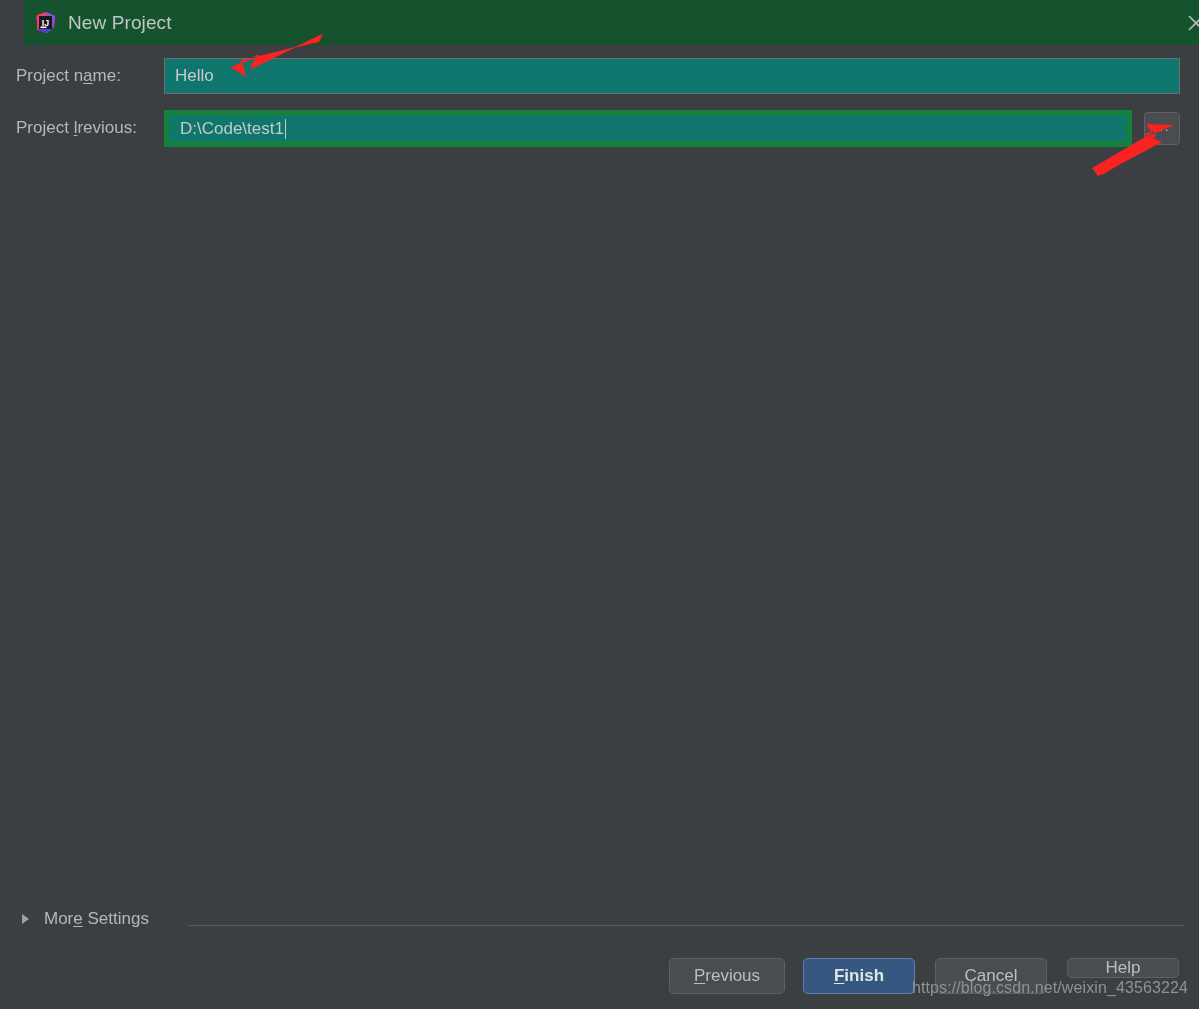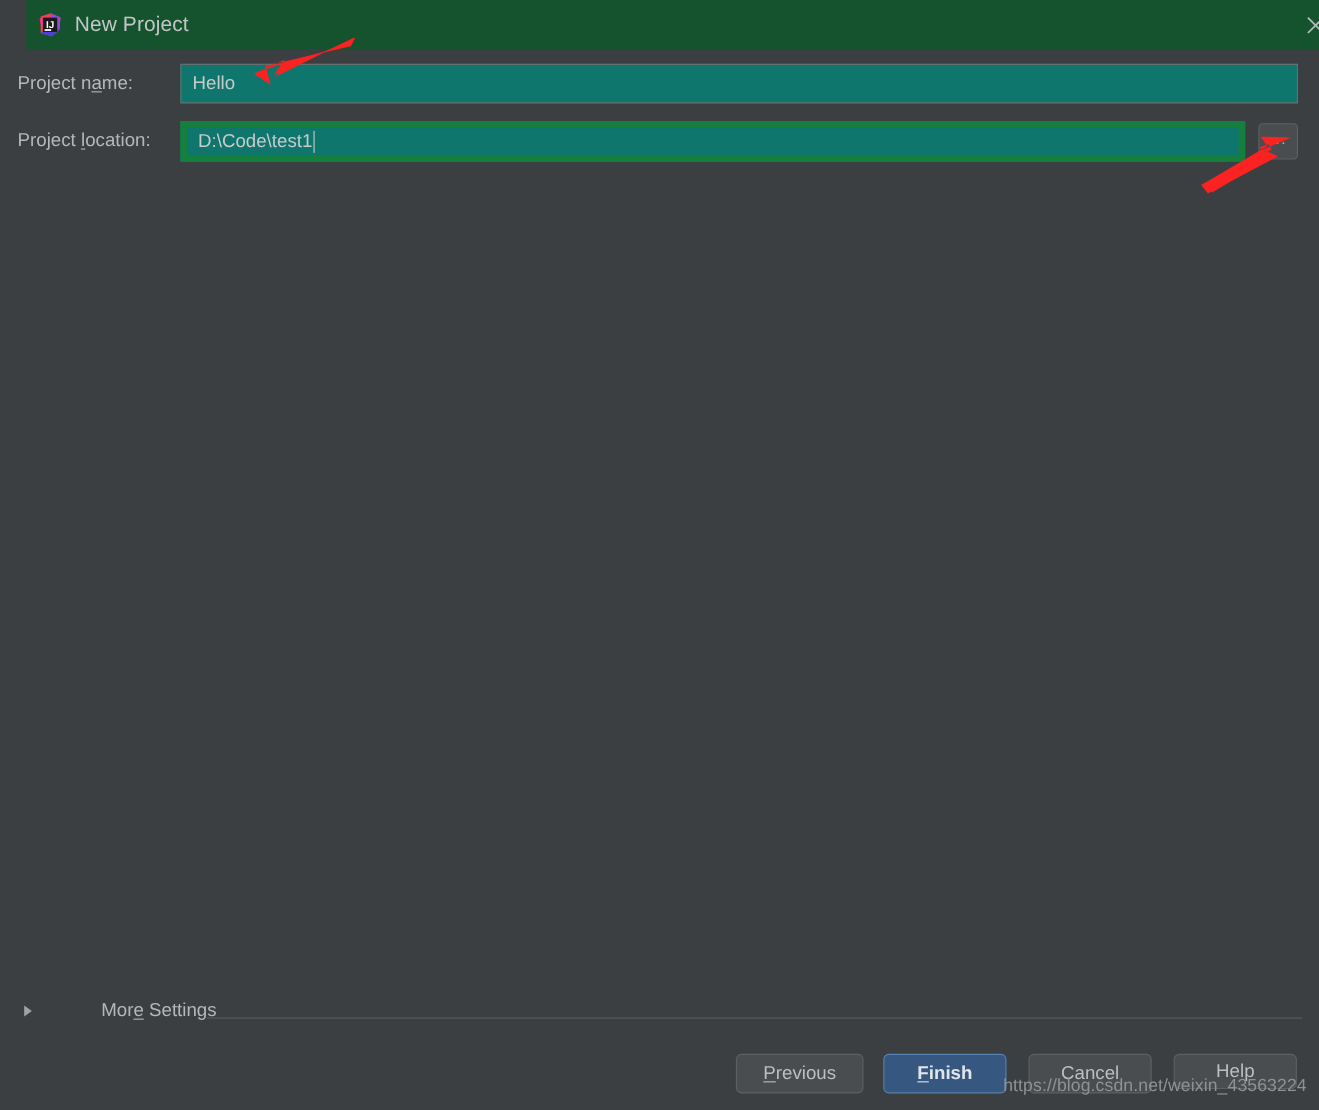--- a/index.html
+++ b/index.html
@@ -115,21 +115,20 @@
     position: absolute;
     left: 0; top: 905px;
     width: 1199px; height: 32px;
   }
   #more-settings-toggle {
     position: absolute;
     left: 22px; top: 4px;
     display: flex;
     align-items: center;
     cursor: pointer;
-    gap: 48px;
   }
   #disclosure-triangle {
     width: 0; height: 0;
     border-left: 7px solid #a0a3a5;
     border-top: 5px solid transparent;
     border-bottom: 5px solid transparent;
     margin-right: 15px;
   }
   #more-settings-label {
     font-size: 17px;
@@ -162,21 +161,21 @@
   }
   .btn-primary {
     background: #365880;
     border: 1px solid #5781b0;
     color: #e2e5e8;
     font-weight: bold;
   }
   #button-previous { left: 669px; top: 958px; width: 116px; height: 36px; }
   #button-finish   { left: 803px; top: 958px; width: 112px; height: 36px; }
   #button-cancel   { left: 935px; top: 958px; width: 112px; height: 36px; }
-  #button-help     { left: 1067px; top: 958px; width: 112px; height: 32px; }
+  #button-help     { left: 1067px; top: 958px; width: 112px; height: 20px; }
 
   
   .annotation-arrow {
     position: absolute;
     pointer-events: none;
   }
 
   
   #watermark {
     position: absolute;
@@ -213,21 +212,21 @@
     </svg>
   </div>
 </div>
 
 <div id="label-project-name" class="form-label"><span>Project n</span><span class="mn">a</span><span>me:</span></div>
 
 <div id="input-project-name" class="text-field">
   <span>Hello</span>
 </div>
 
-<div id="label-project-location" class="form-label"><span>Project </span><span class="mn">l</span><span>ocation:</span></div>
+<div id="label-project-location" class="form-label"><span>Project </span><span class="mn">l</span><span>revious:</span></div>
 
 <div id="input-project-location" class="text-field">
   <span>D:\Code\test1</span>
     <span id="caret"></span>
 </div>
 
 <div id="browse-button">
   <span>...</span>
 </div>
 

